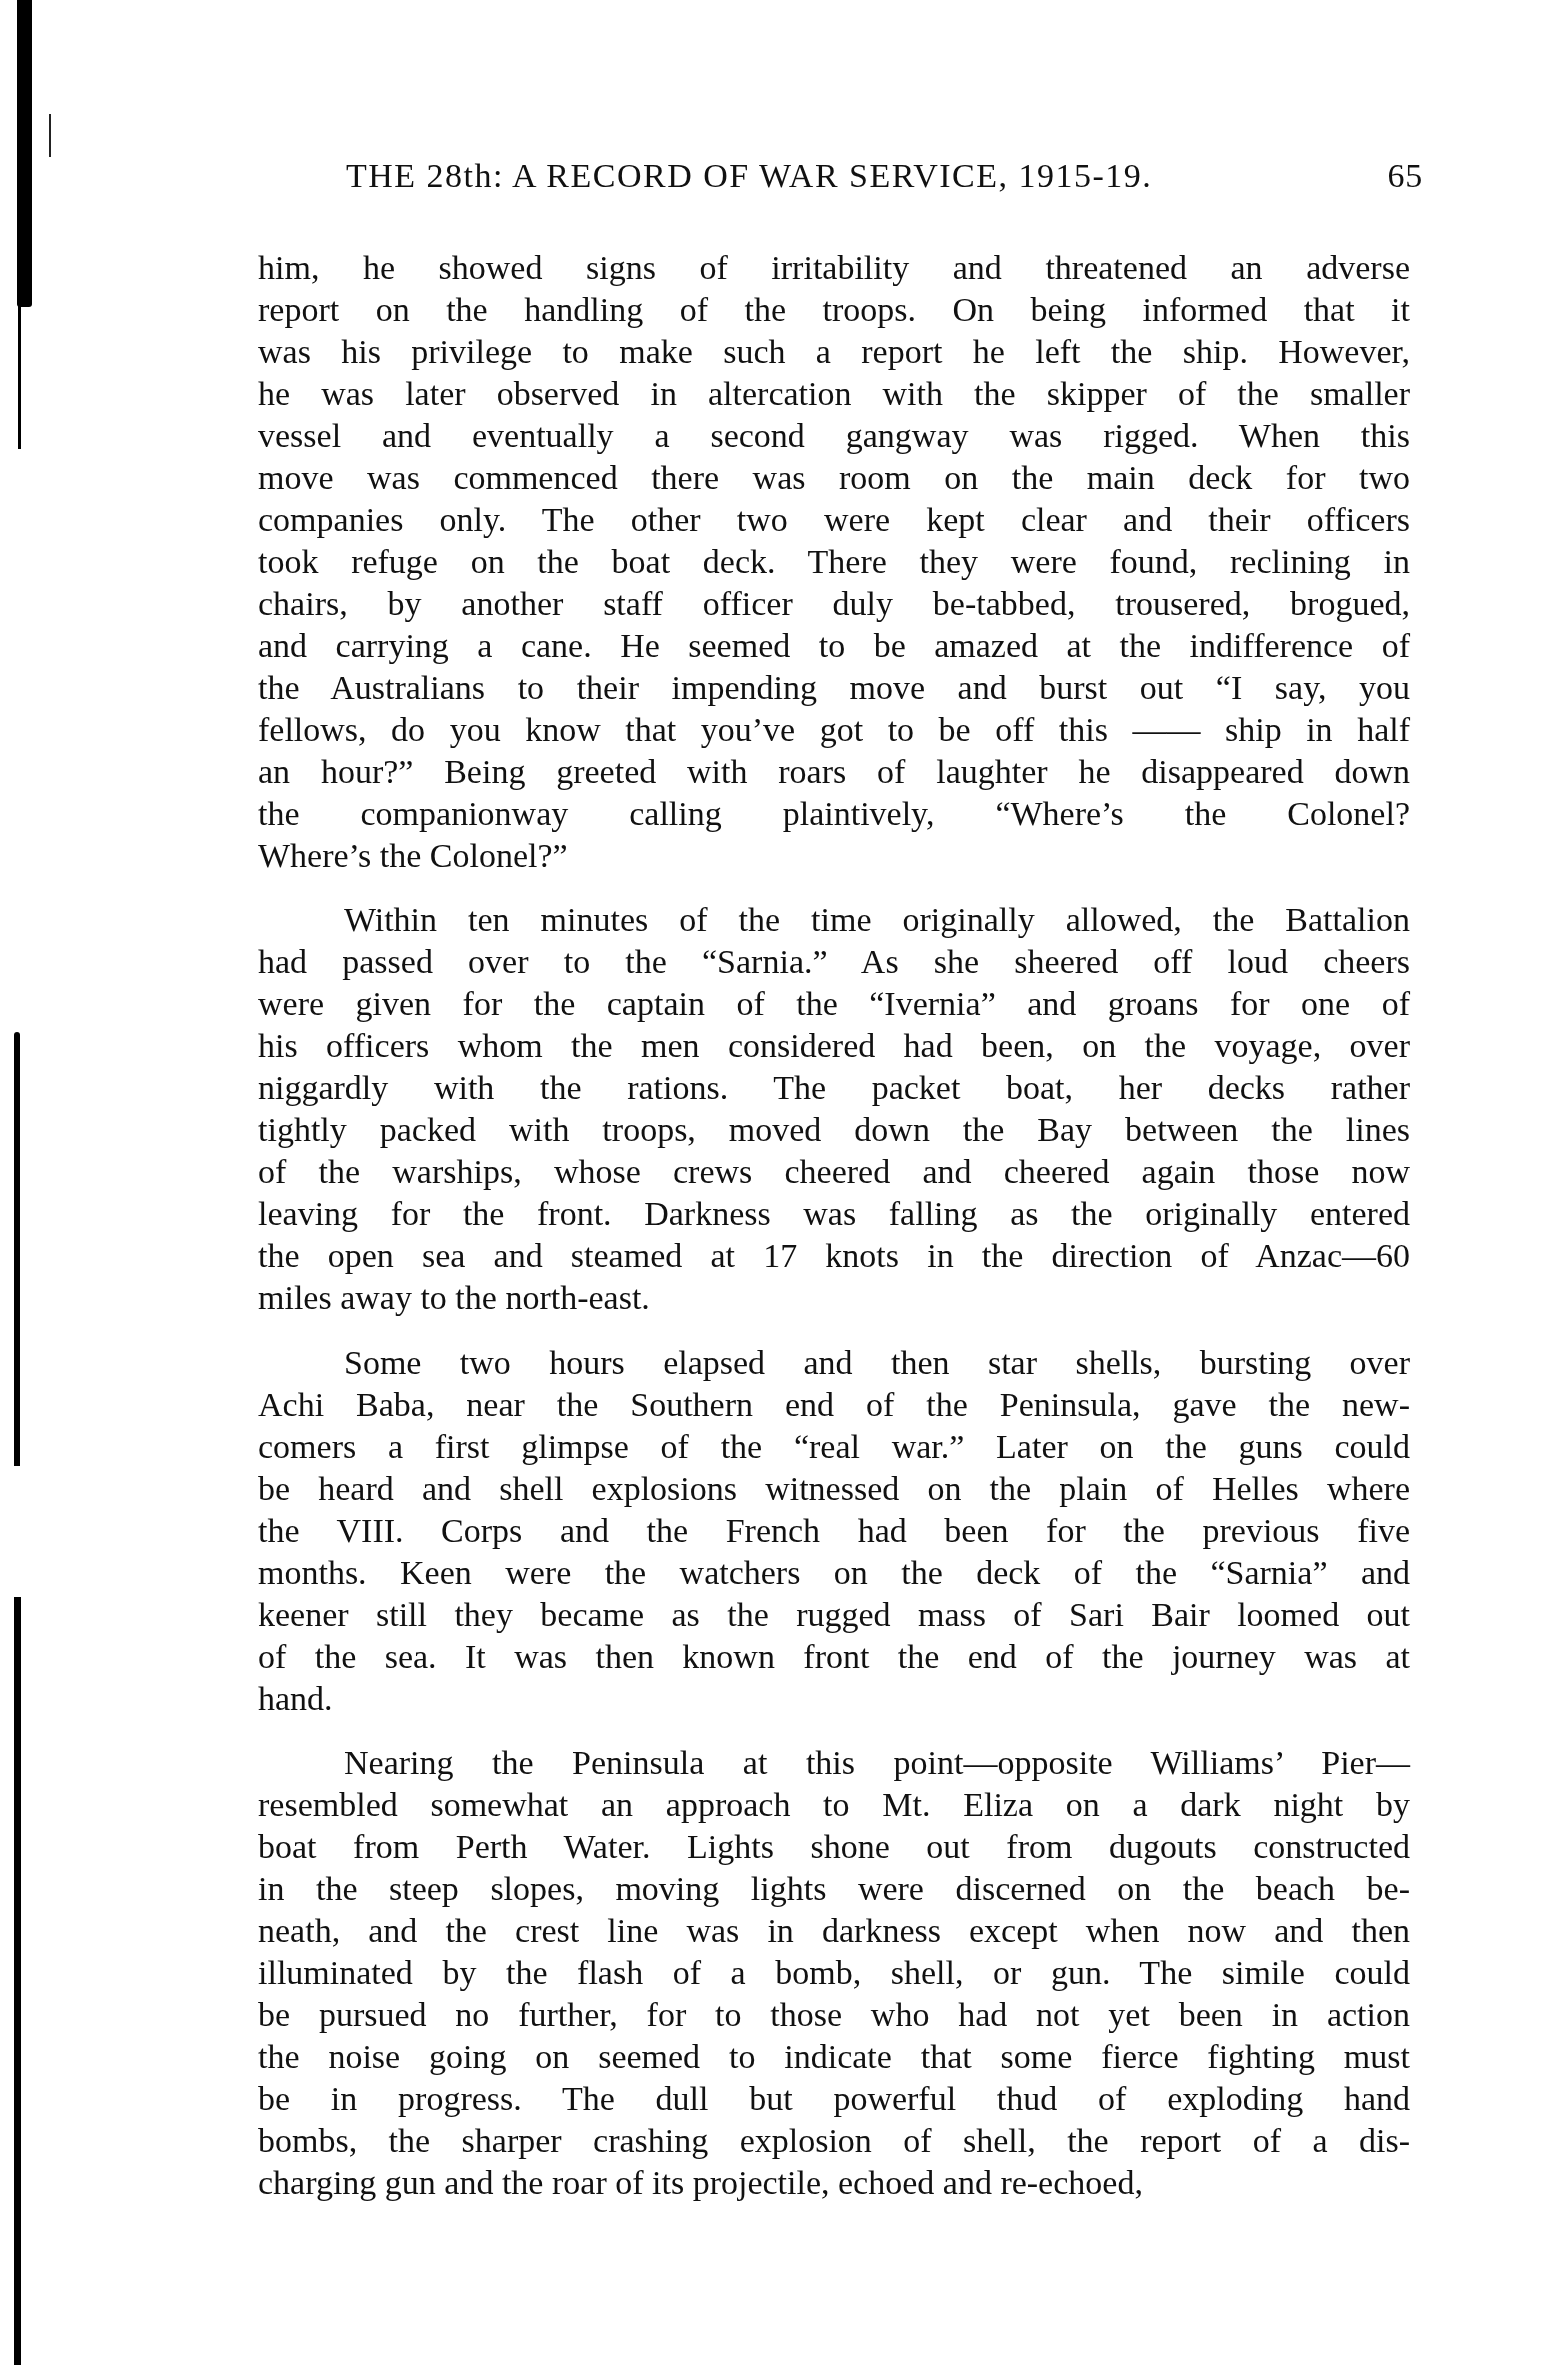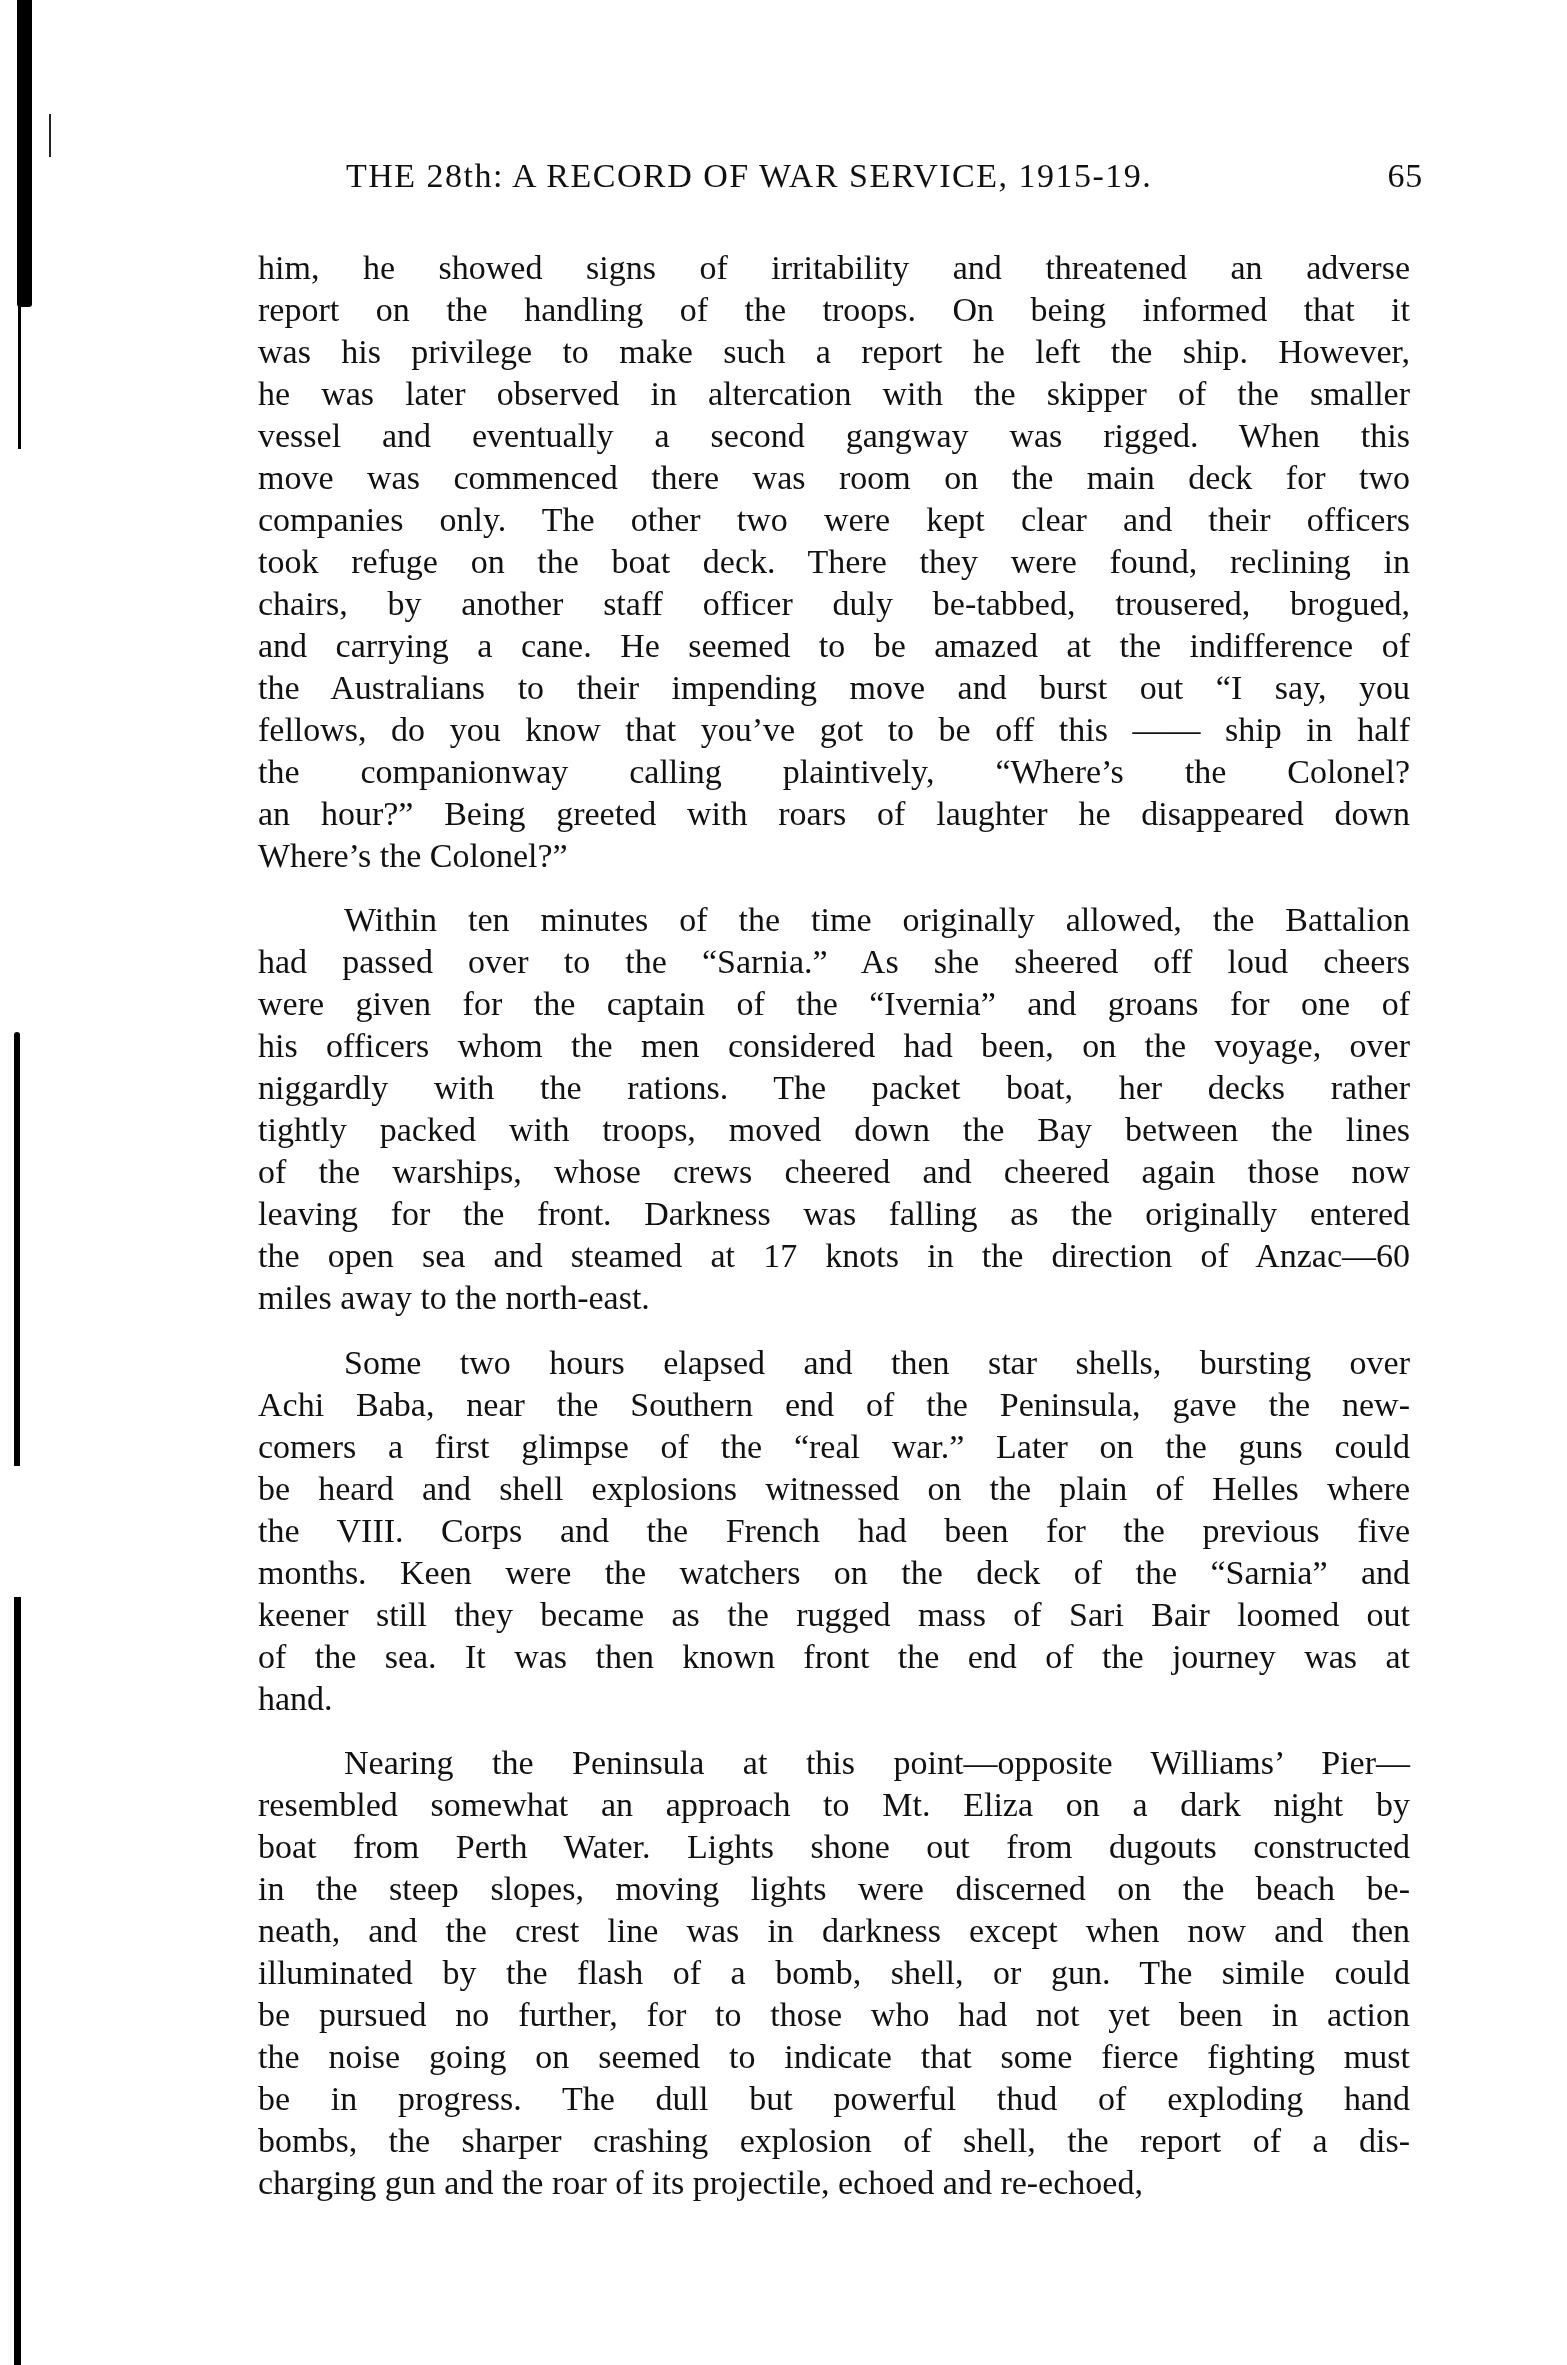--- a/index.html
+++ b/index.html
@@ -38,22 +38,22 @@
       <span class="line">was his privilege to make such a report he left the ship.  However,</span>
       <span class="line">he was later observed in altercation with the skipper of the smaller</span>
       <span class="line">vessel and eventually a second gangway was rigged.  When this</span>
       <span class="line">move was commenced there was room on the main deck for two</span>
       <span class="line">companies only.  The other two were kept clear and their officers</span>
       <span class="line">took refuge on the boat deck.  There they were found, reclining in</span>
       <span class="line">chairs, by another staff officer duly be-tabbed, trousered, brogued,</span>
       <span class="line">and carrying a cane.  He seemed to be amazed at the indifference of</span>
       <span class="line">the Australians to their impending move and burst out “I say, you</span>
       <span class="line">fellows, do you know that you’ve got to be off this —— ship in half</span>
+      <span class="line">an hour?”  Being greeted with roars of laughter he disappeared down</span>
       <span class="line">the companionway calling plaintively, “Where’s the Colonel?</span>
-      <span class="line">an hour?”  Being greeted with roars of laughter he disappeared down</span>
       <span class="line last">Where’s the Colonel?”</span>
     </p>
     <p style="text-indent: 0px;">
       <span class="line" style="padding-left: 86px;">Within ten minutes of the time originally allowed, the Battalion</span>
       <span class="line">had passed over to the “Sarnia.”  As she sheered off loud cheers</span>
       <span class="line">were given for the captain of the “Ivernia” and groans for one of</span>
       <span class="line">his officers whom the men considered had been, on the voyage, over</span>
       <span class="line">niggardly with the rations.  The packet boat, her decks rather</span>
       <span class="line">tightly packed with troops, moved down the Bay between the lines</span>
       <span class="line">of the warships, whose crews cheered and cheered again those now</span>

